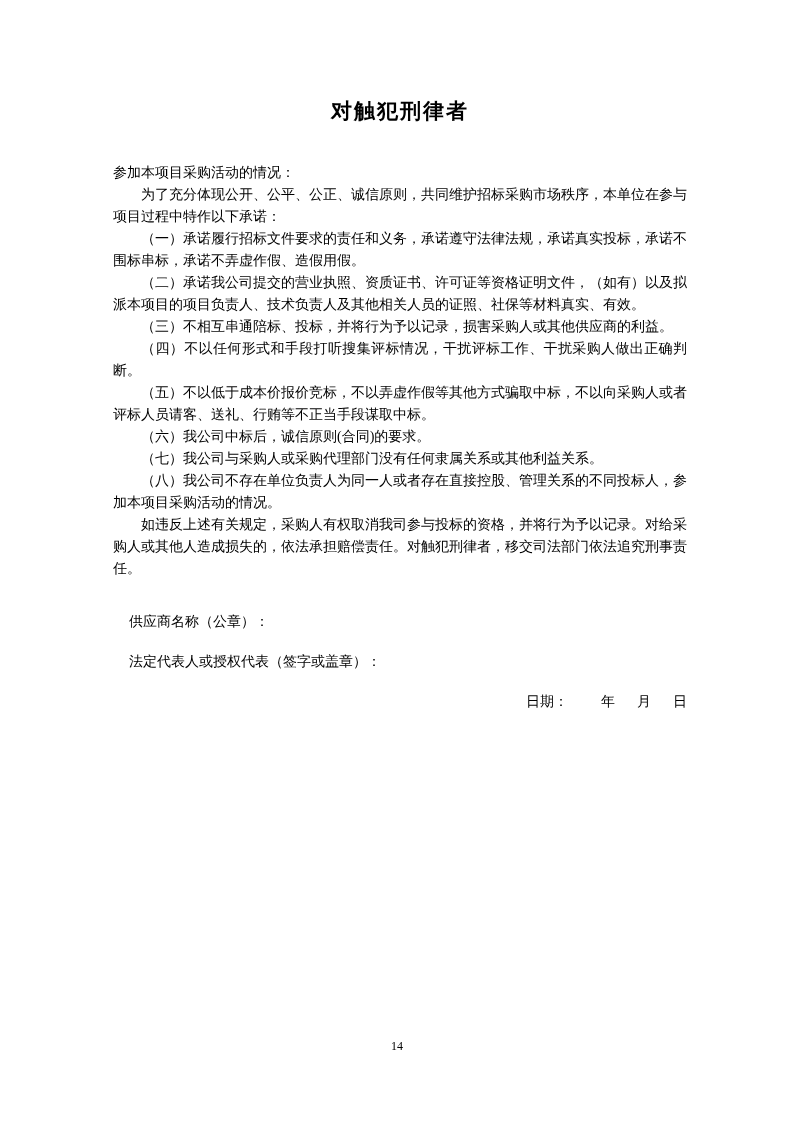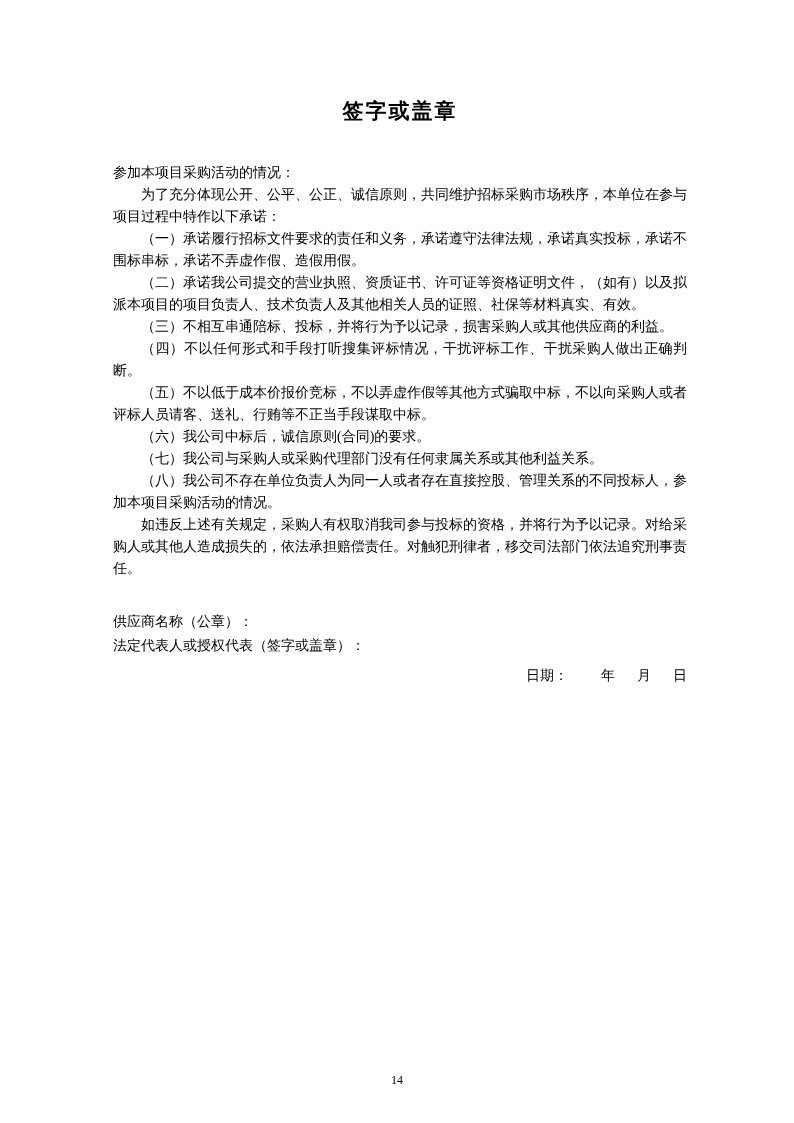--- a/index.html
+++ b/index.html
@@ -44,47 +44,47 @@
     text-indent: 2em;
     word-break: break-all;
     line-break: strict;
   }
   .signature {
     margin-top: 30px;
     font-size: 14px;
     line-height: 24px;
   }
   .sig-line {
-    margin: 0;
+    margin: 16px;
   }
   .date-line {
     margin: 6px 0 0 0;
     padding-left: 207px;
     text-align: right;
   }
   .date-year  { margin-left: 33px; }
   .date-month { margin-left: 22px; }
   .date-day   { margin-left: 22px; }
   .page-number {
     position: absolute;
-    top: 1072px;
+    top: 1038px;
     left: 0;
     width: 100%;
     text-align: center;
     font-size: 12px;
     line-height: 16px;
   }
 </style>
 </head>
 <body>
 
 <div class="page">
   <div class="content">
 
-    <h1 class="doc-title">签字或盖章</h1>
+    <h1 class="doc-title">对触犯刑律者</h1>
 
     <p class="salutation">参加本项目采购活动的情况：</p>
 
     <p class="para">为了充分体现公开、公平、公正、诚信原则，共同维护招标采购市场秩序，本单位在参与项目过程中特作以下承诺：</p>
     <p class="para">（一）承诺履行招标文件要求的责任和义务，承诺遵守法律法规，承诺真实投标，承诺不围标串标，承诺不弄虚作假、造假用假。</p>
     <p class="para">（二）承诺我公司提交的营业执照、资质证书、许可证等资格证明文件，（如有）以及拟派本项目的项目负责人、技术负责人及其他相关人员的证照、社保等材料真实、有效。</p>
     <p class="para">（三）不相互串通陪标、投标，并将行为予以记录，损害采购人或其他供应商的利益。</p>
     <p class="para">（四）不以任何形式和手段打听搜集评标情况，干扰评标工作、干扰采购人做出正确判断。</p>
     <p class="para">（五）不以低于成本价报价竞标，不以弄虚作假等其他方式骗取中标，不以向采购人或者评标人员请客、送礼、行贿等不正当手段谋取中标。</p>
     <p class="para">（六）我公司中标后，诚信原则(合同)的要求。</p>

